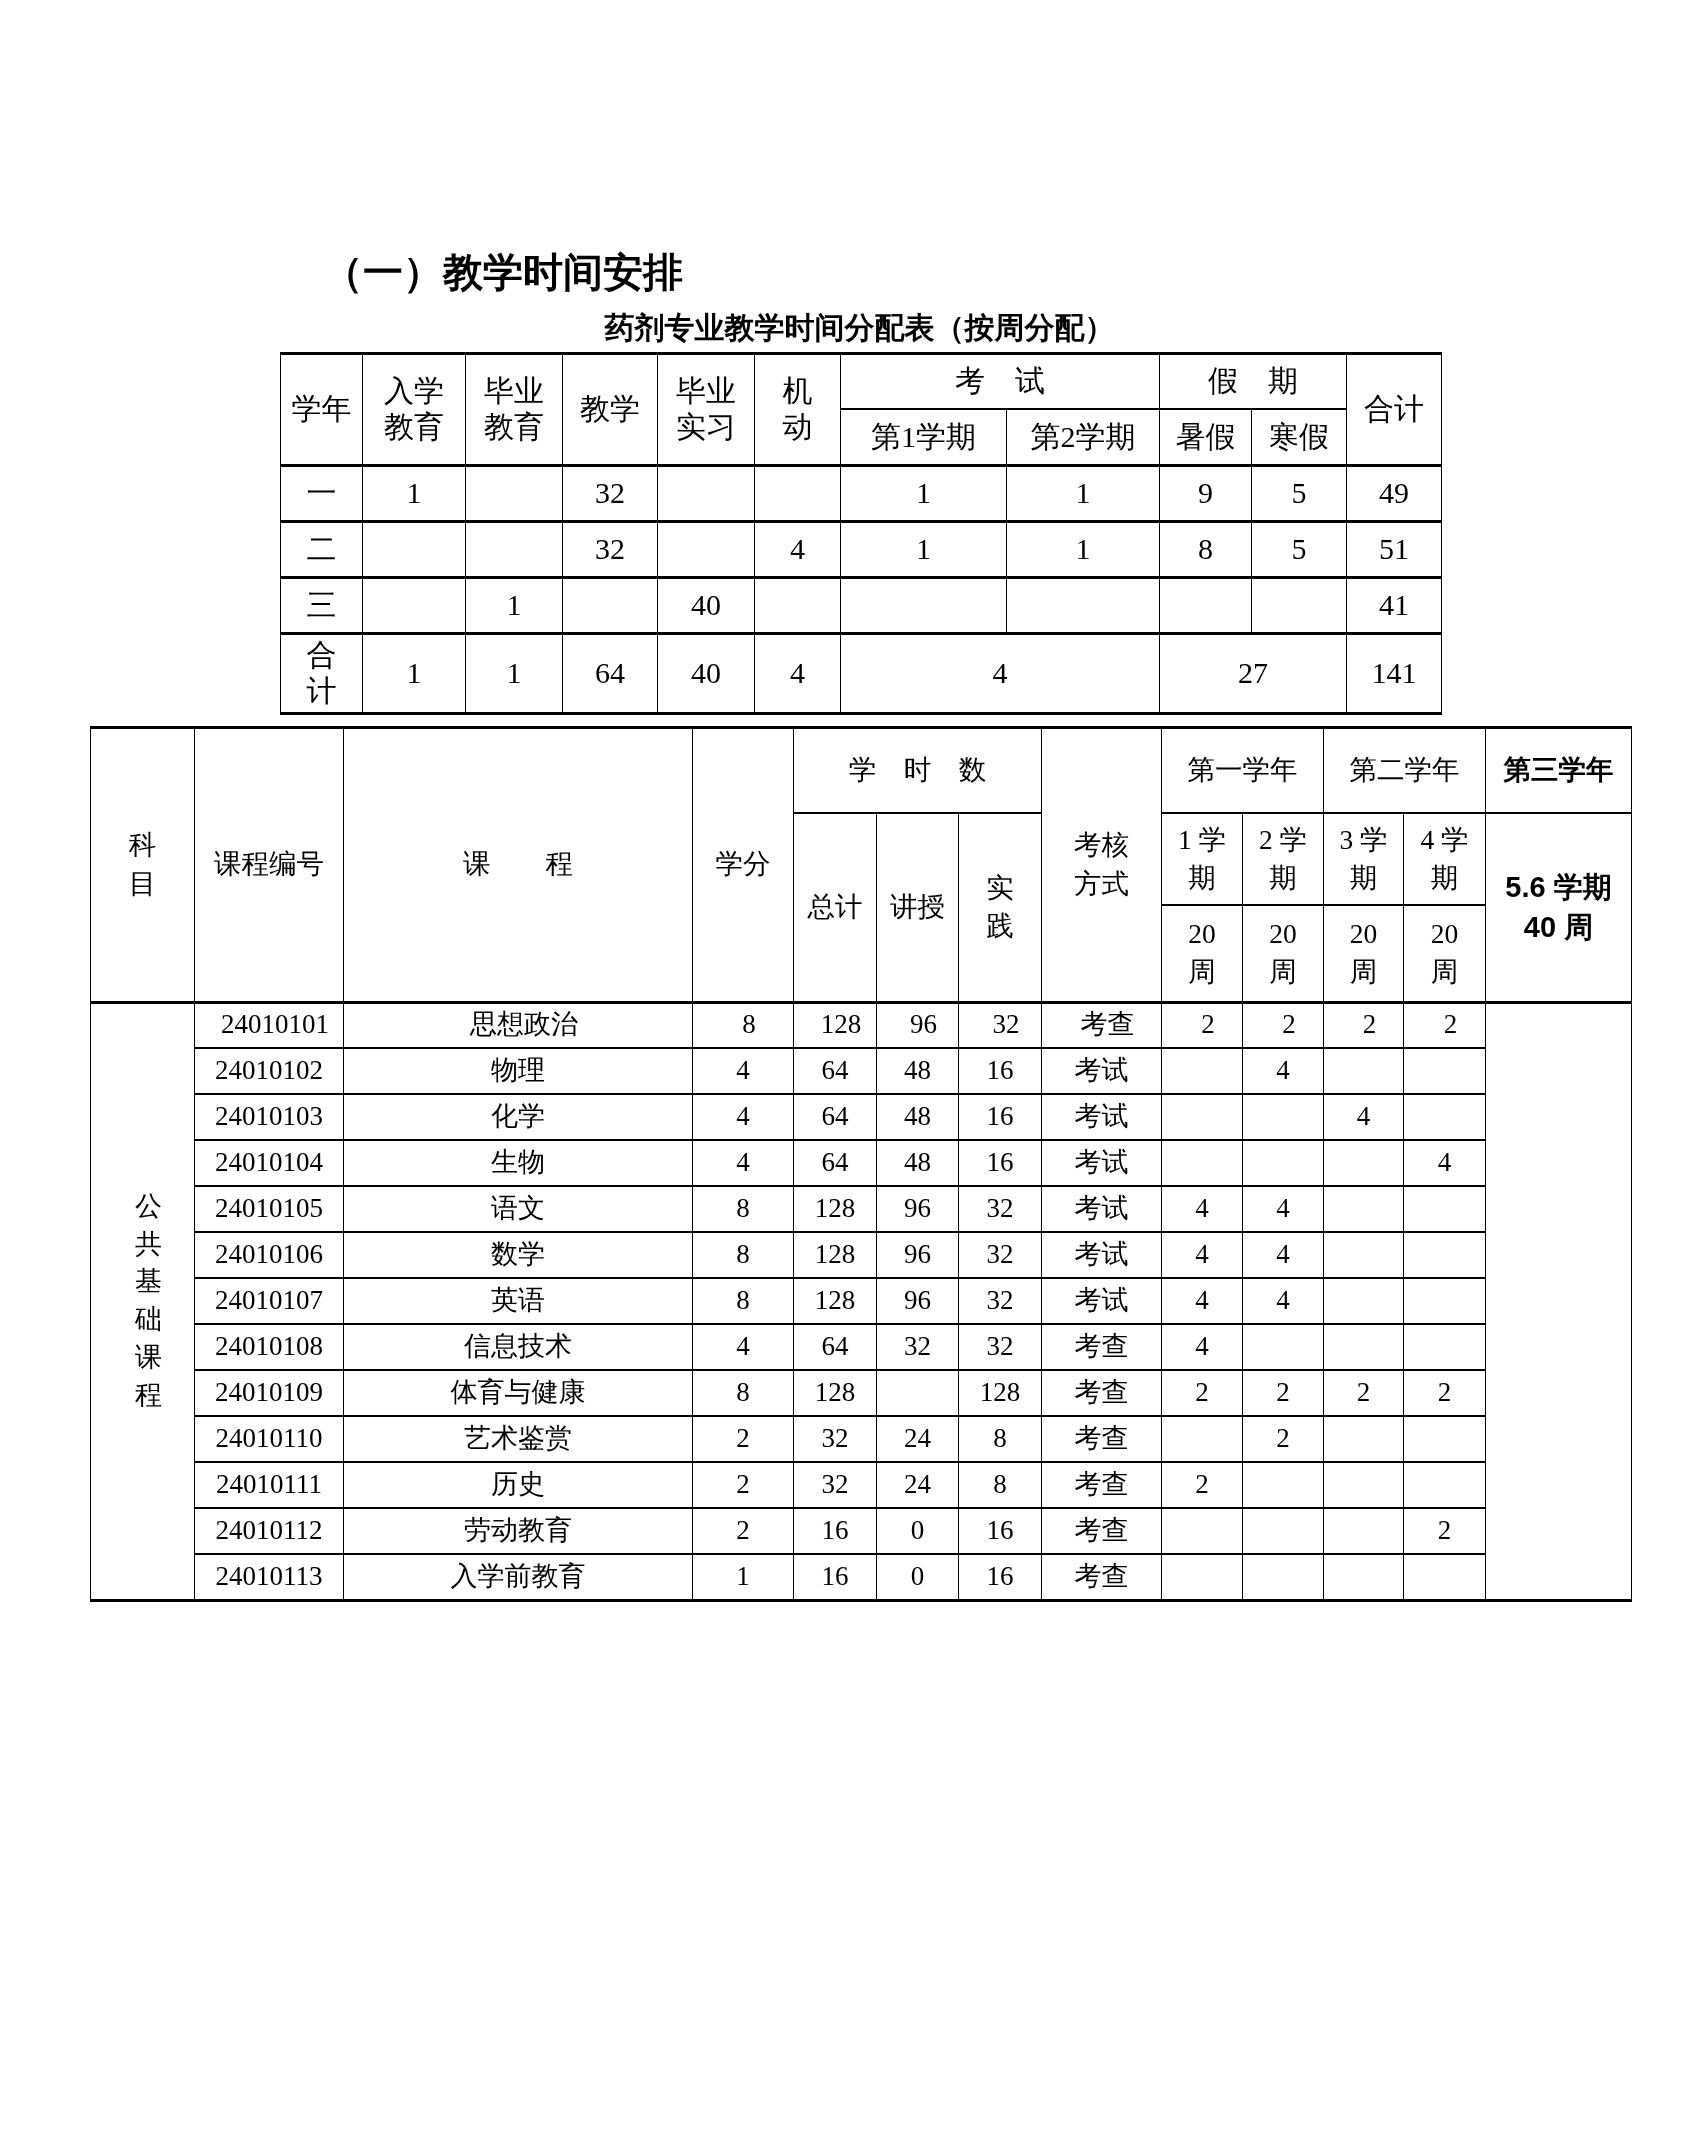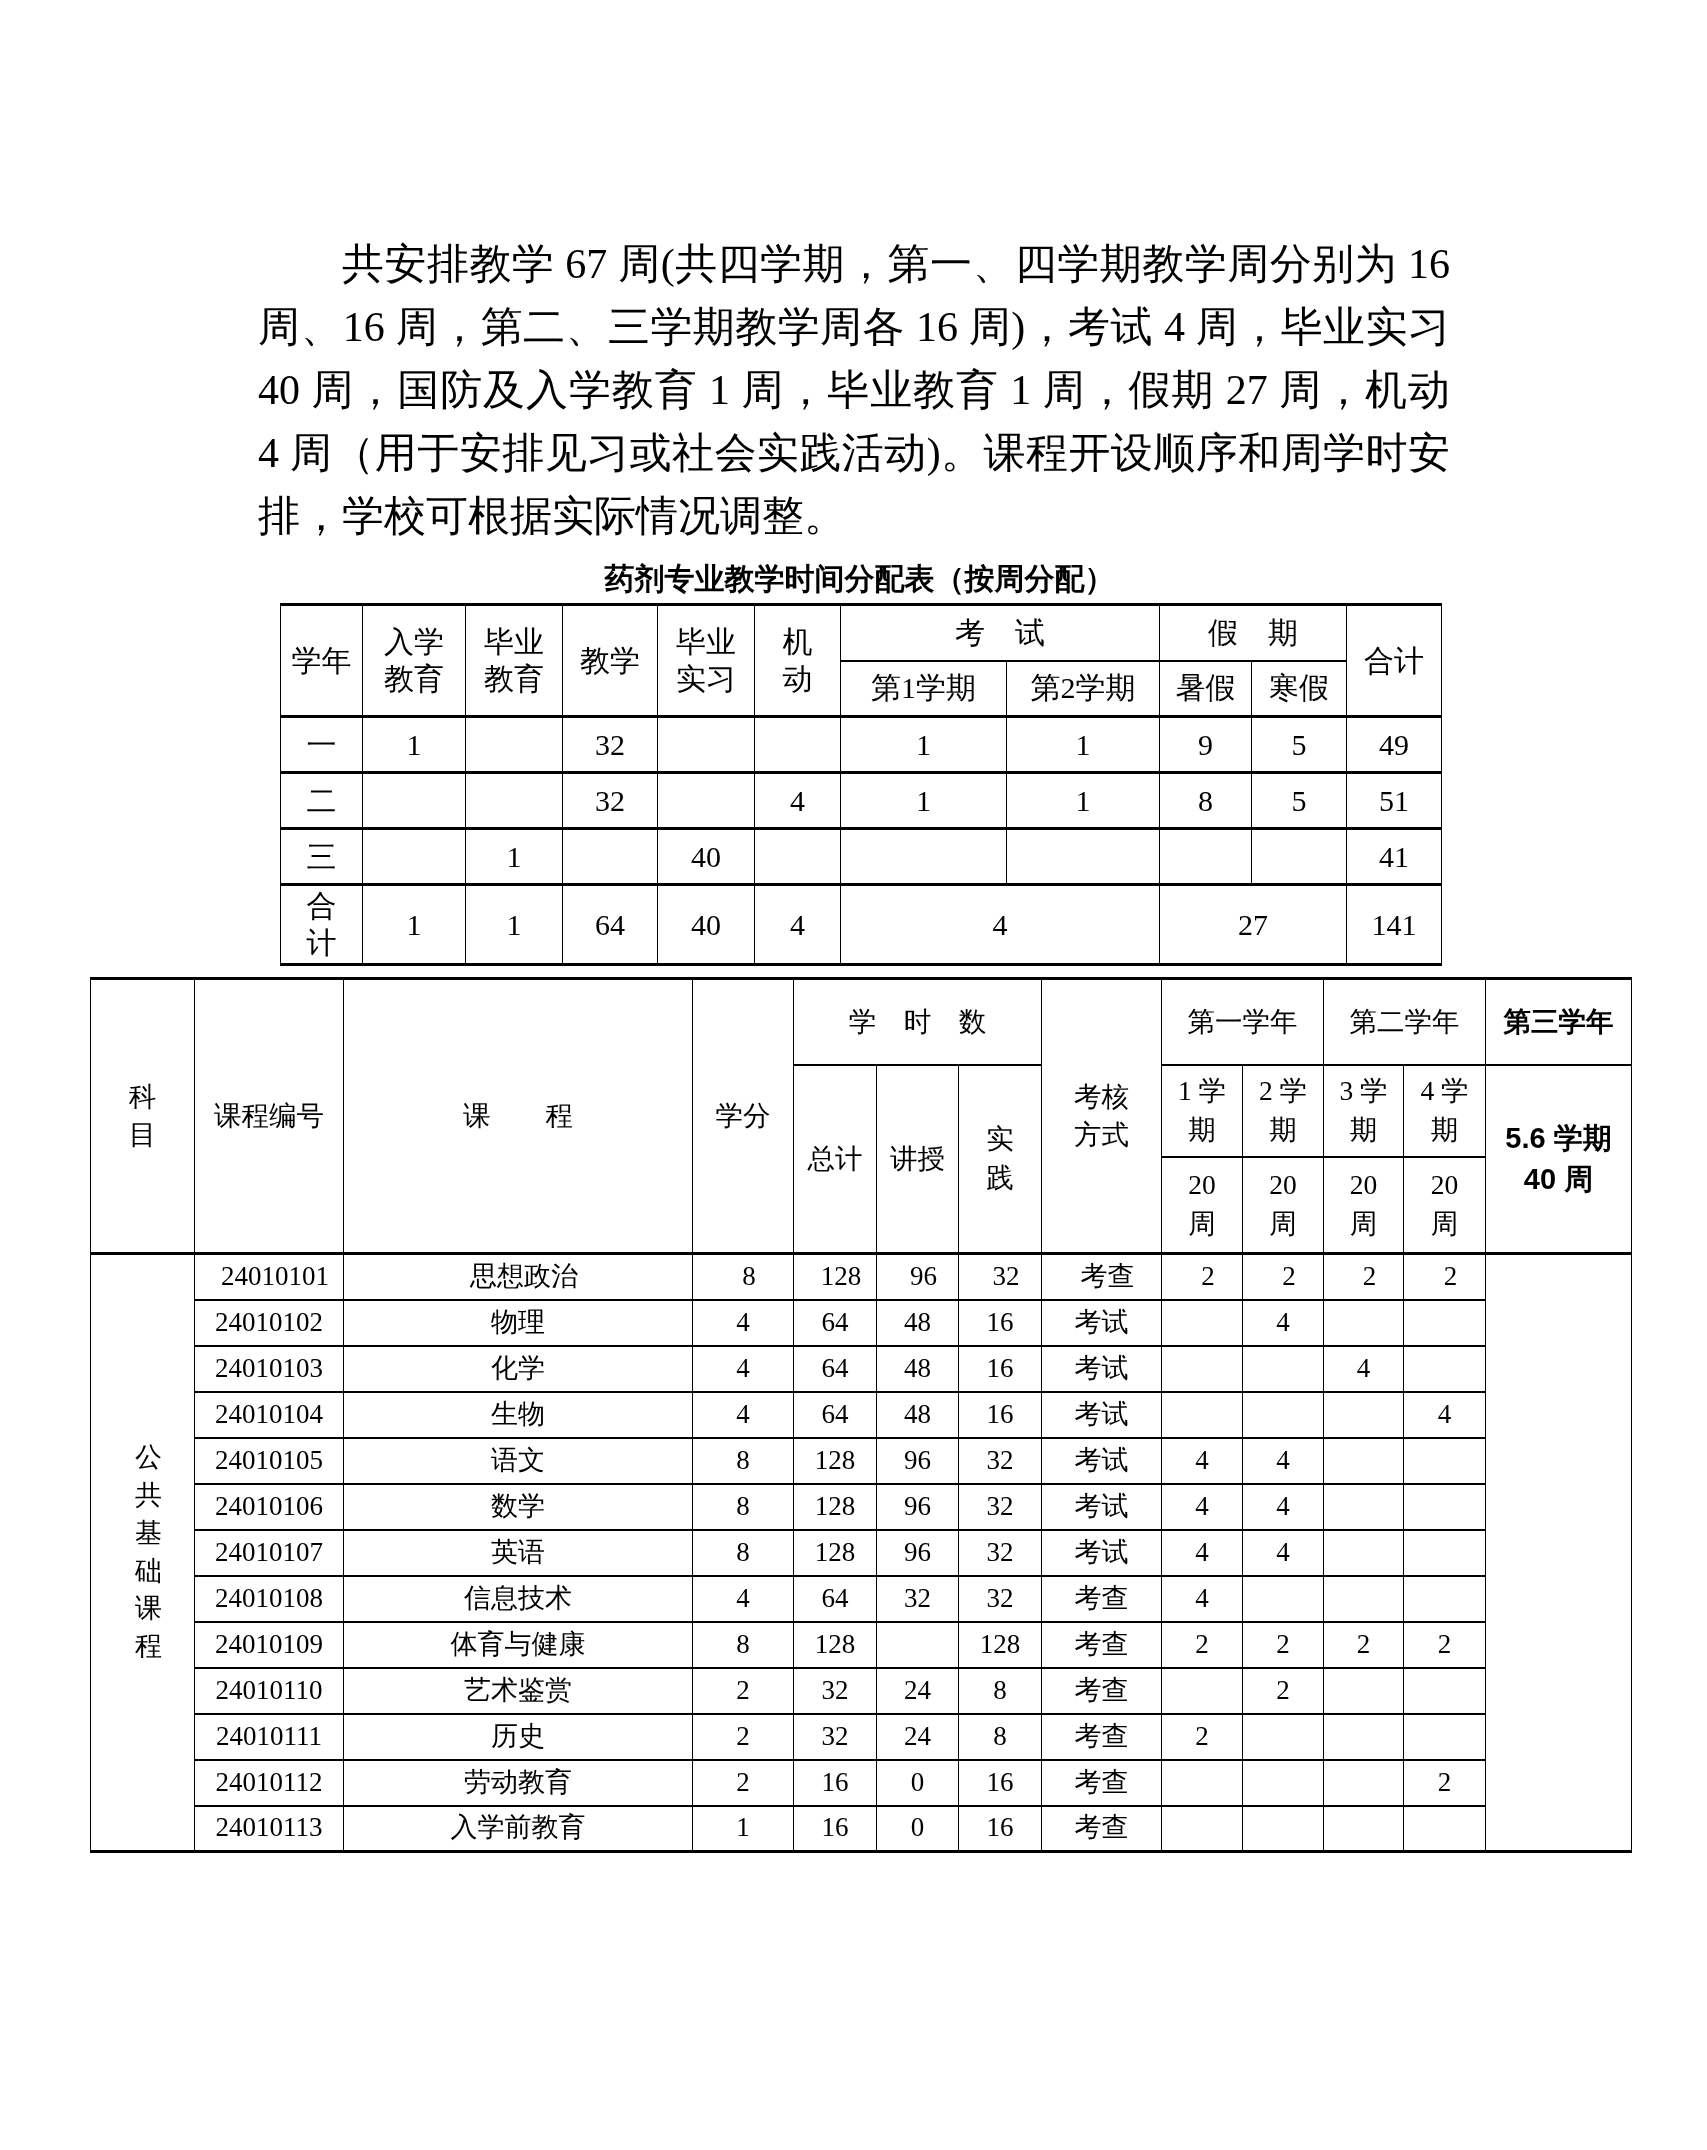--- a/index.html
+++ b/index.html
@@ -93,22 +93,22 @@
   }
   .category-cell { font-size:28px; line-height:1.5; }
 </style>
 </head>
 <body>
 
 <div class="page">
 
 
 
-
-  <p class="para">共安排教学 67 周(共四学期，第一、四学期教学周分别为 16 周、16 周，第二、三学期教学周各 16 周)，考试 4 周，毕业实习 40 周，国防及入学教育 1 周，毕业教育 1 周，假期 27 周，机动 4 周（用于安排见习或社会实践活动)。课程开设顺序和周学时安排，学校可根据实际情况调整。</p>
+  <div class="h-sub h-sub1">（一）教学时间安排</div>
+
 
   <div class="t1-title">药剂专业教学时间分配表（按周分配）</div>
 
   <table class="t1">
     <colgroup>
       <col style="width:82px">
         <col style="width:103px">
         <col style="width:97px">
         <col style="width:95px">
       <col style="width:97px">

